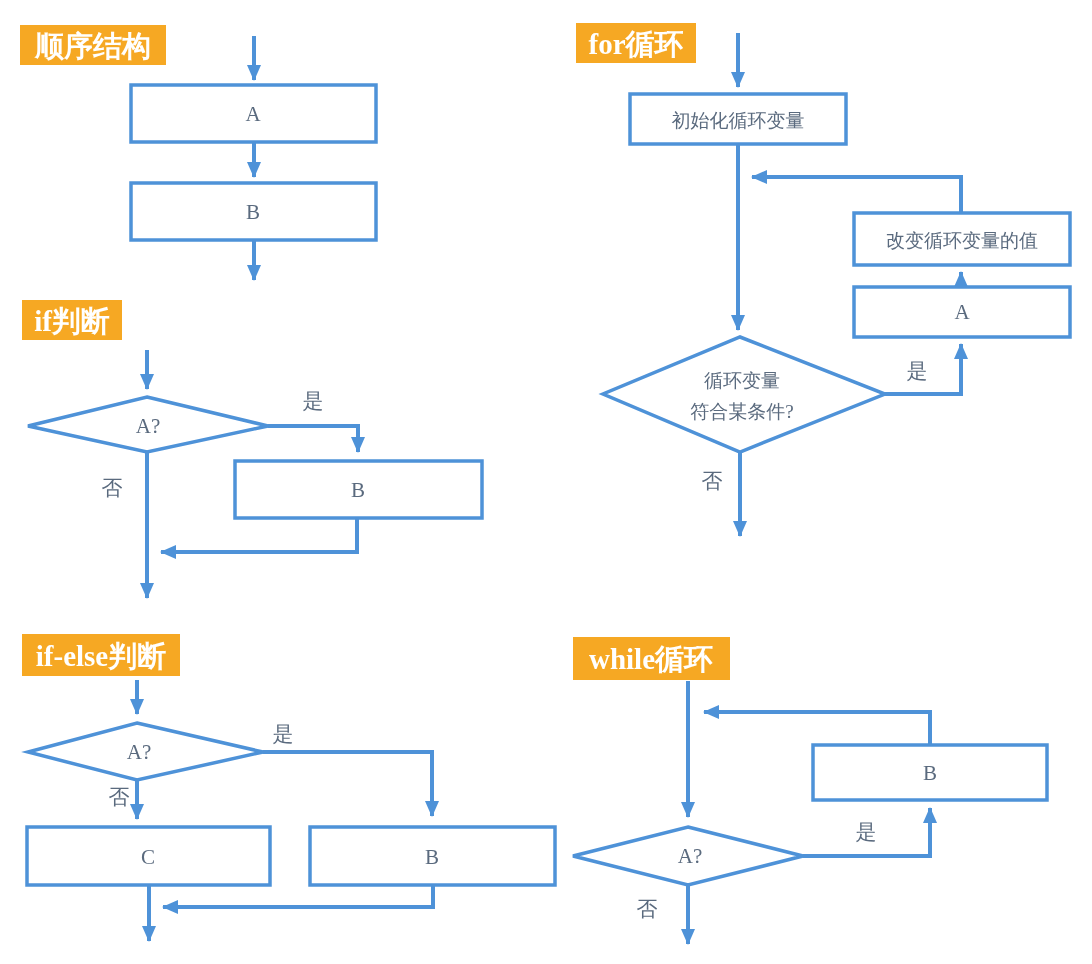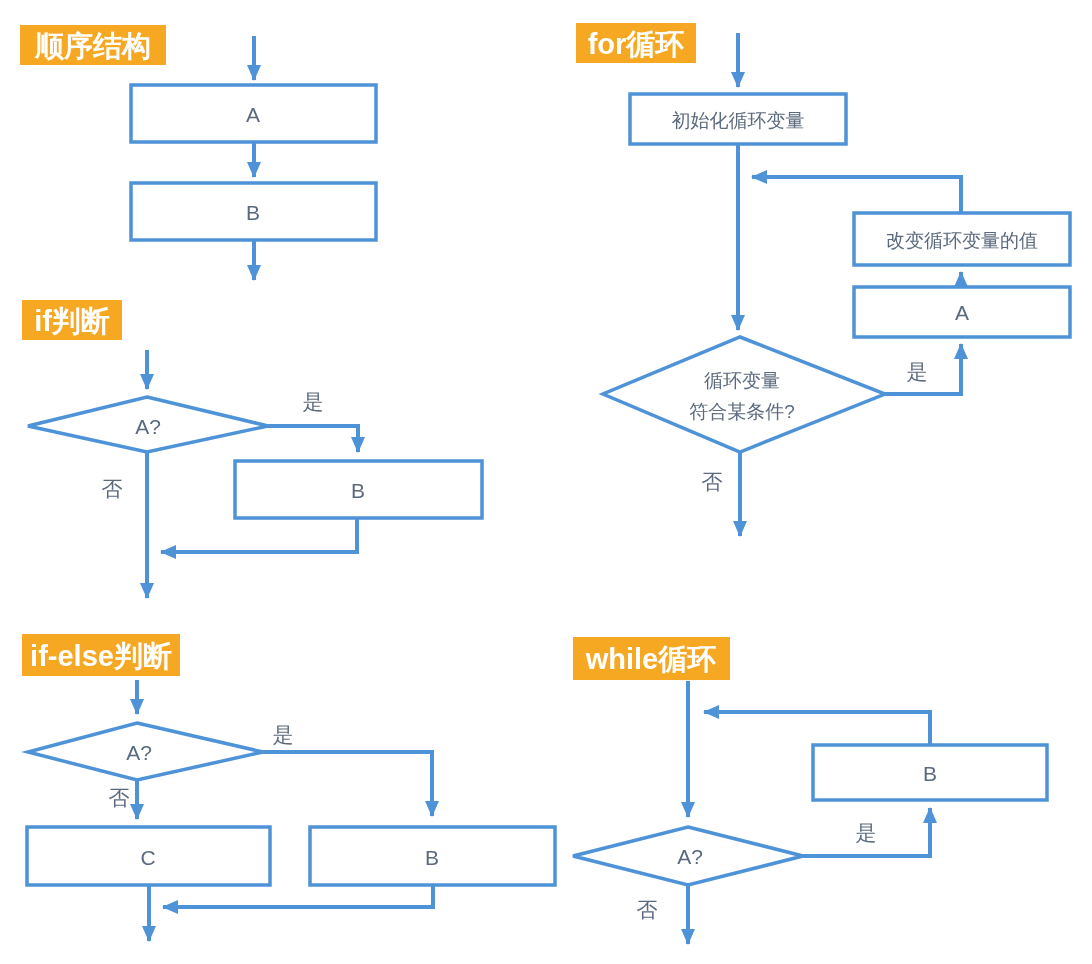--- a/index.html
+++ b/index.html
@@ -8,21 +8,21 @@
     --shape-text: #5A6A7E;
     --badge-text: #FFFFFF;
     --bg: #FFFFFF;
   }
   html, body { margin: 0; padding: 0; background: var(--bg); }
   .canvas {
     position: relative;
     width: 1092px;
     height: 964px;
     background: var(--bg);
-    font-family: Liberation Sans, sans-serif;
+    font-family: Liberation Serif, serif;
   }
   svg { display: block; }
   .fl-line {
     fill: none;
     stroke: var(--blue);
     stroke-width: 4;
     stroke-linejoin: miter;
   }
   .fl-shape {
     fill: #FFFFFF;

